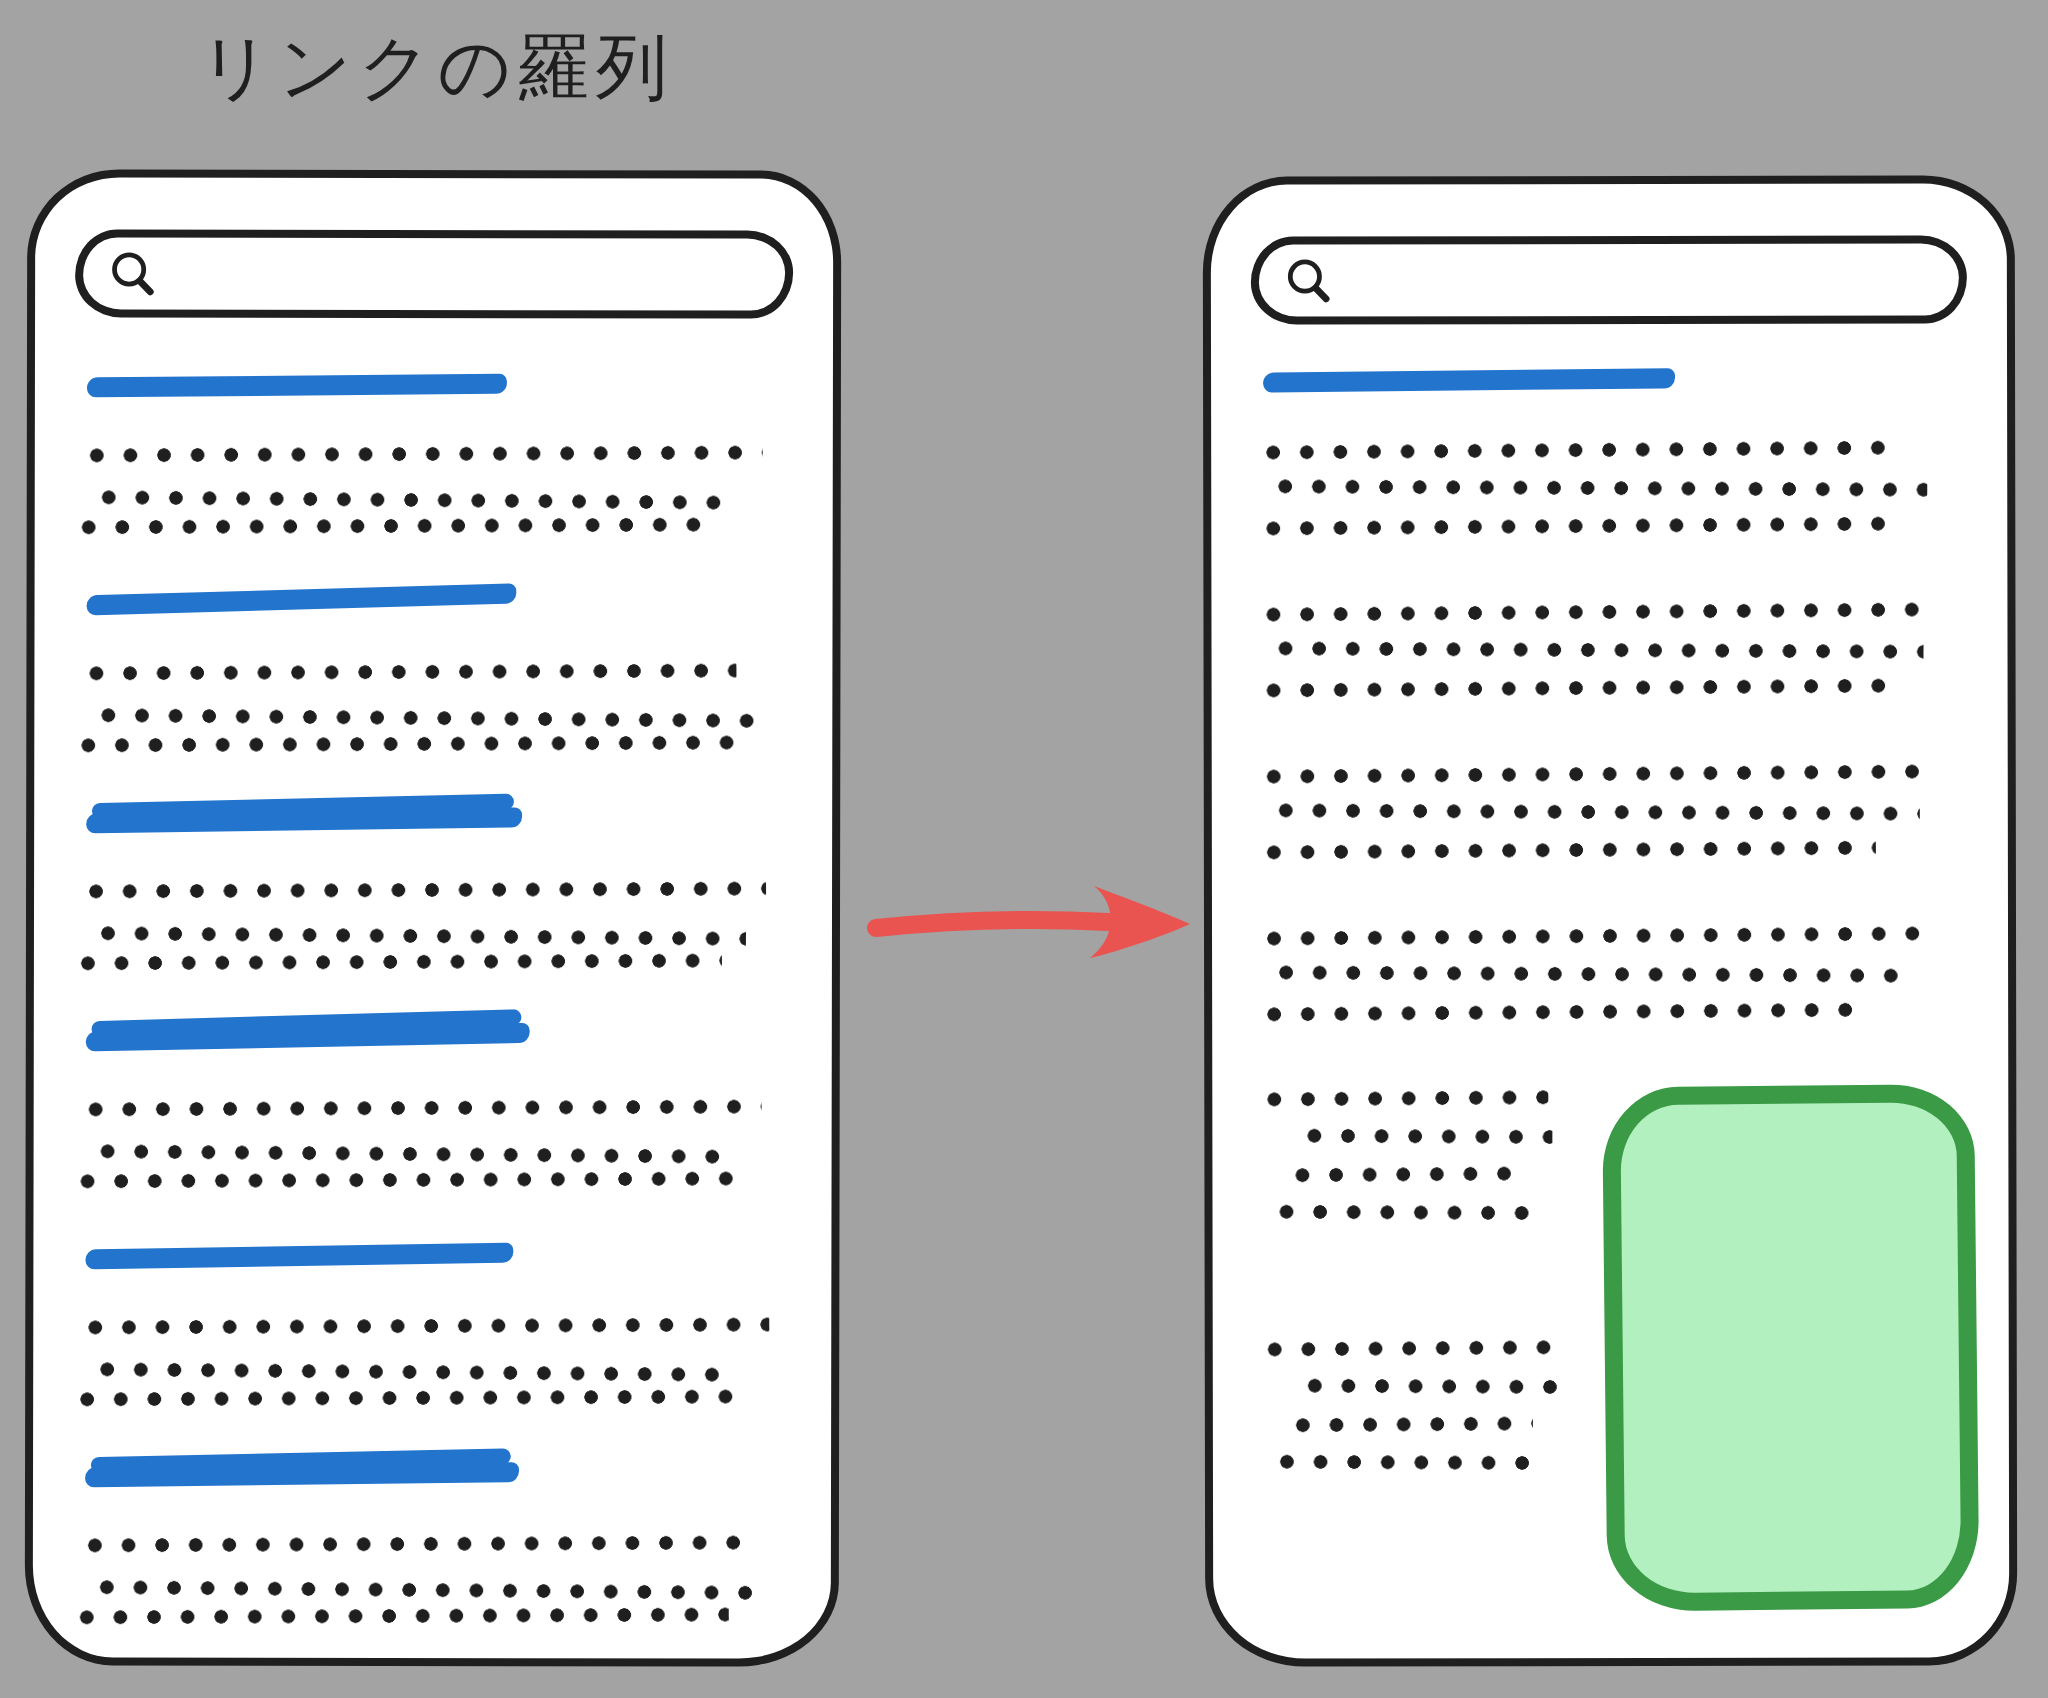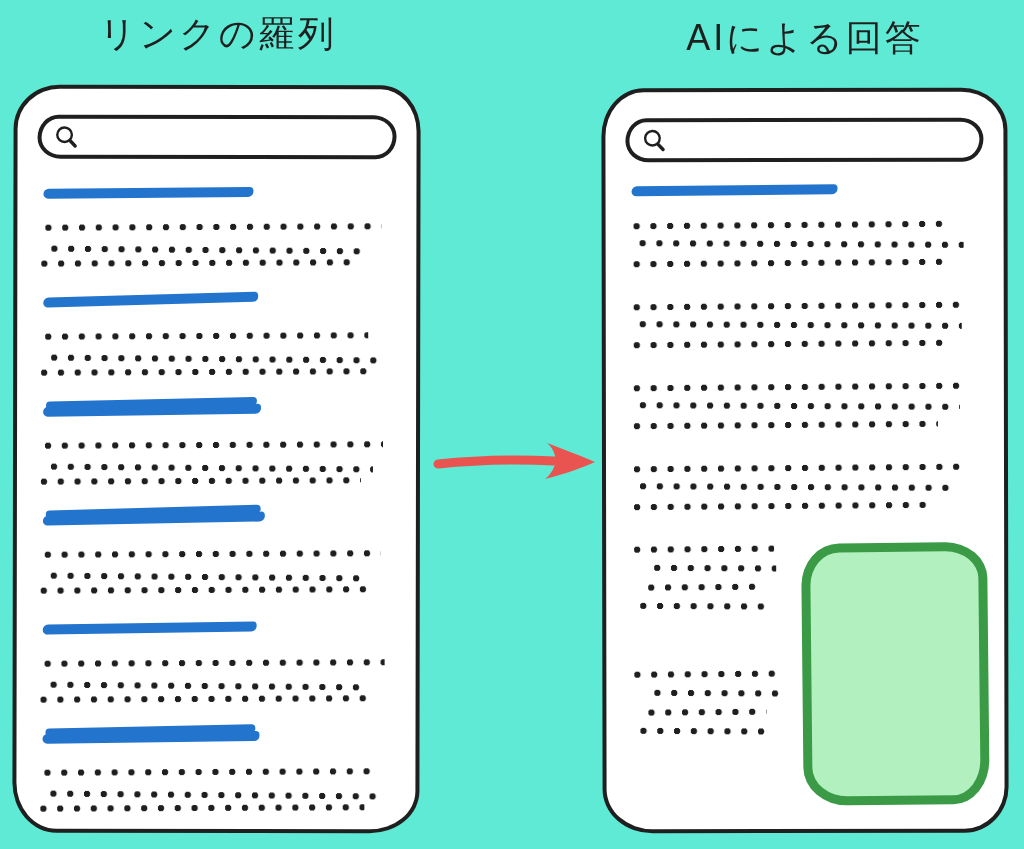--- a/index.html
+++ b/index.html
@@ -9,21 +9,21 @@
     background: #ffffff;
     font-family: "Liberation Sans", "DejaVu Sans", sans-serif;
   }
   :root {
     --ink: #1f1f1f;
     --link-blue: #2374cd;
     --arrow-red: #ea5450;
     --green-border: #3a9a45;
     --green-fill: #b2f0bf;
   }
-  .canvas { position: relative; width: 1024px; height: 849px; background: #5eead4; }
+  .canvas { position: relative; width: 1024px; height: 849px; background: #a3a3a3; }
 
   .panel-title {
     position: absolute;
     text-align: center;
     font-size: 36px;
     letter-spacing: 3px;
     color: var(--ink);
     font-weight: 500;
   }
   .panel-title.left  { left: 13px;  top: 10px; width: 410px; }
@@ -116,21 +116,20 @@
   }
 
   .arrow-wrap { position: absolute; left: 432px; top: 436px; width: 170px; height: 52px; }
 </style>
 </head>
 <body>
 
 <div class="canvas">
 
   <div class="panel-title left">リンクの羅列</div>
-  <div class="panel-title right">AIによる回答</div>
 
   <div class="panel left">
     <div class="searchbar">
       <svg class="search-icon-svg" viewBox="0 0 27 27">
         <circle cx="11" cy="11" r="7.3" fill="none" stroke="#1f1f1f" stroke-width="2.4"></circle>
         <path d="M16.4 16.8 L21.6 22.2" stroke="#1f1f1f" stroke-width="3.4" stroke-linecap="round"></path>
       </svg>
     </div>
     <div class="panel-content" id="left-content">
         <div class="result-block">

